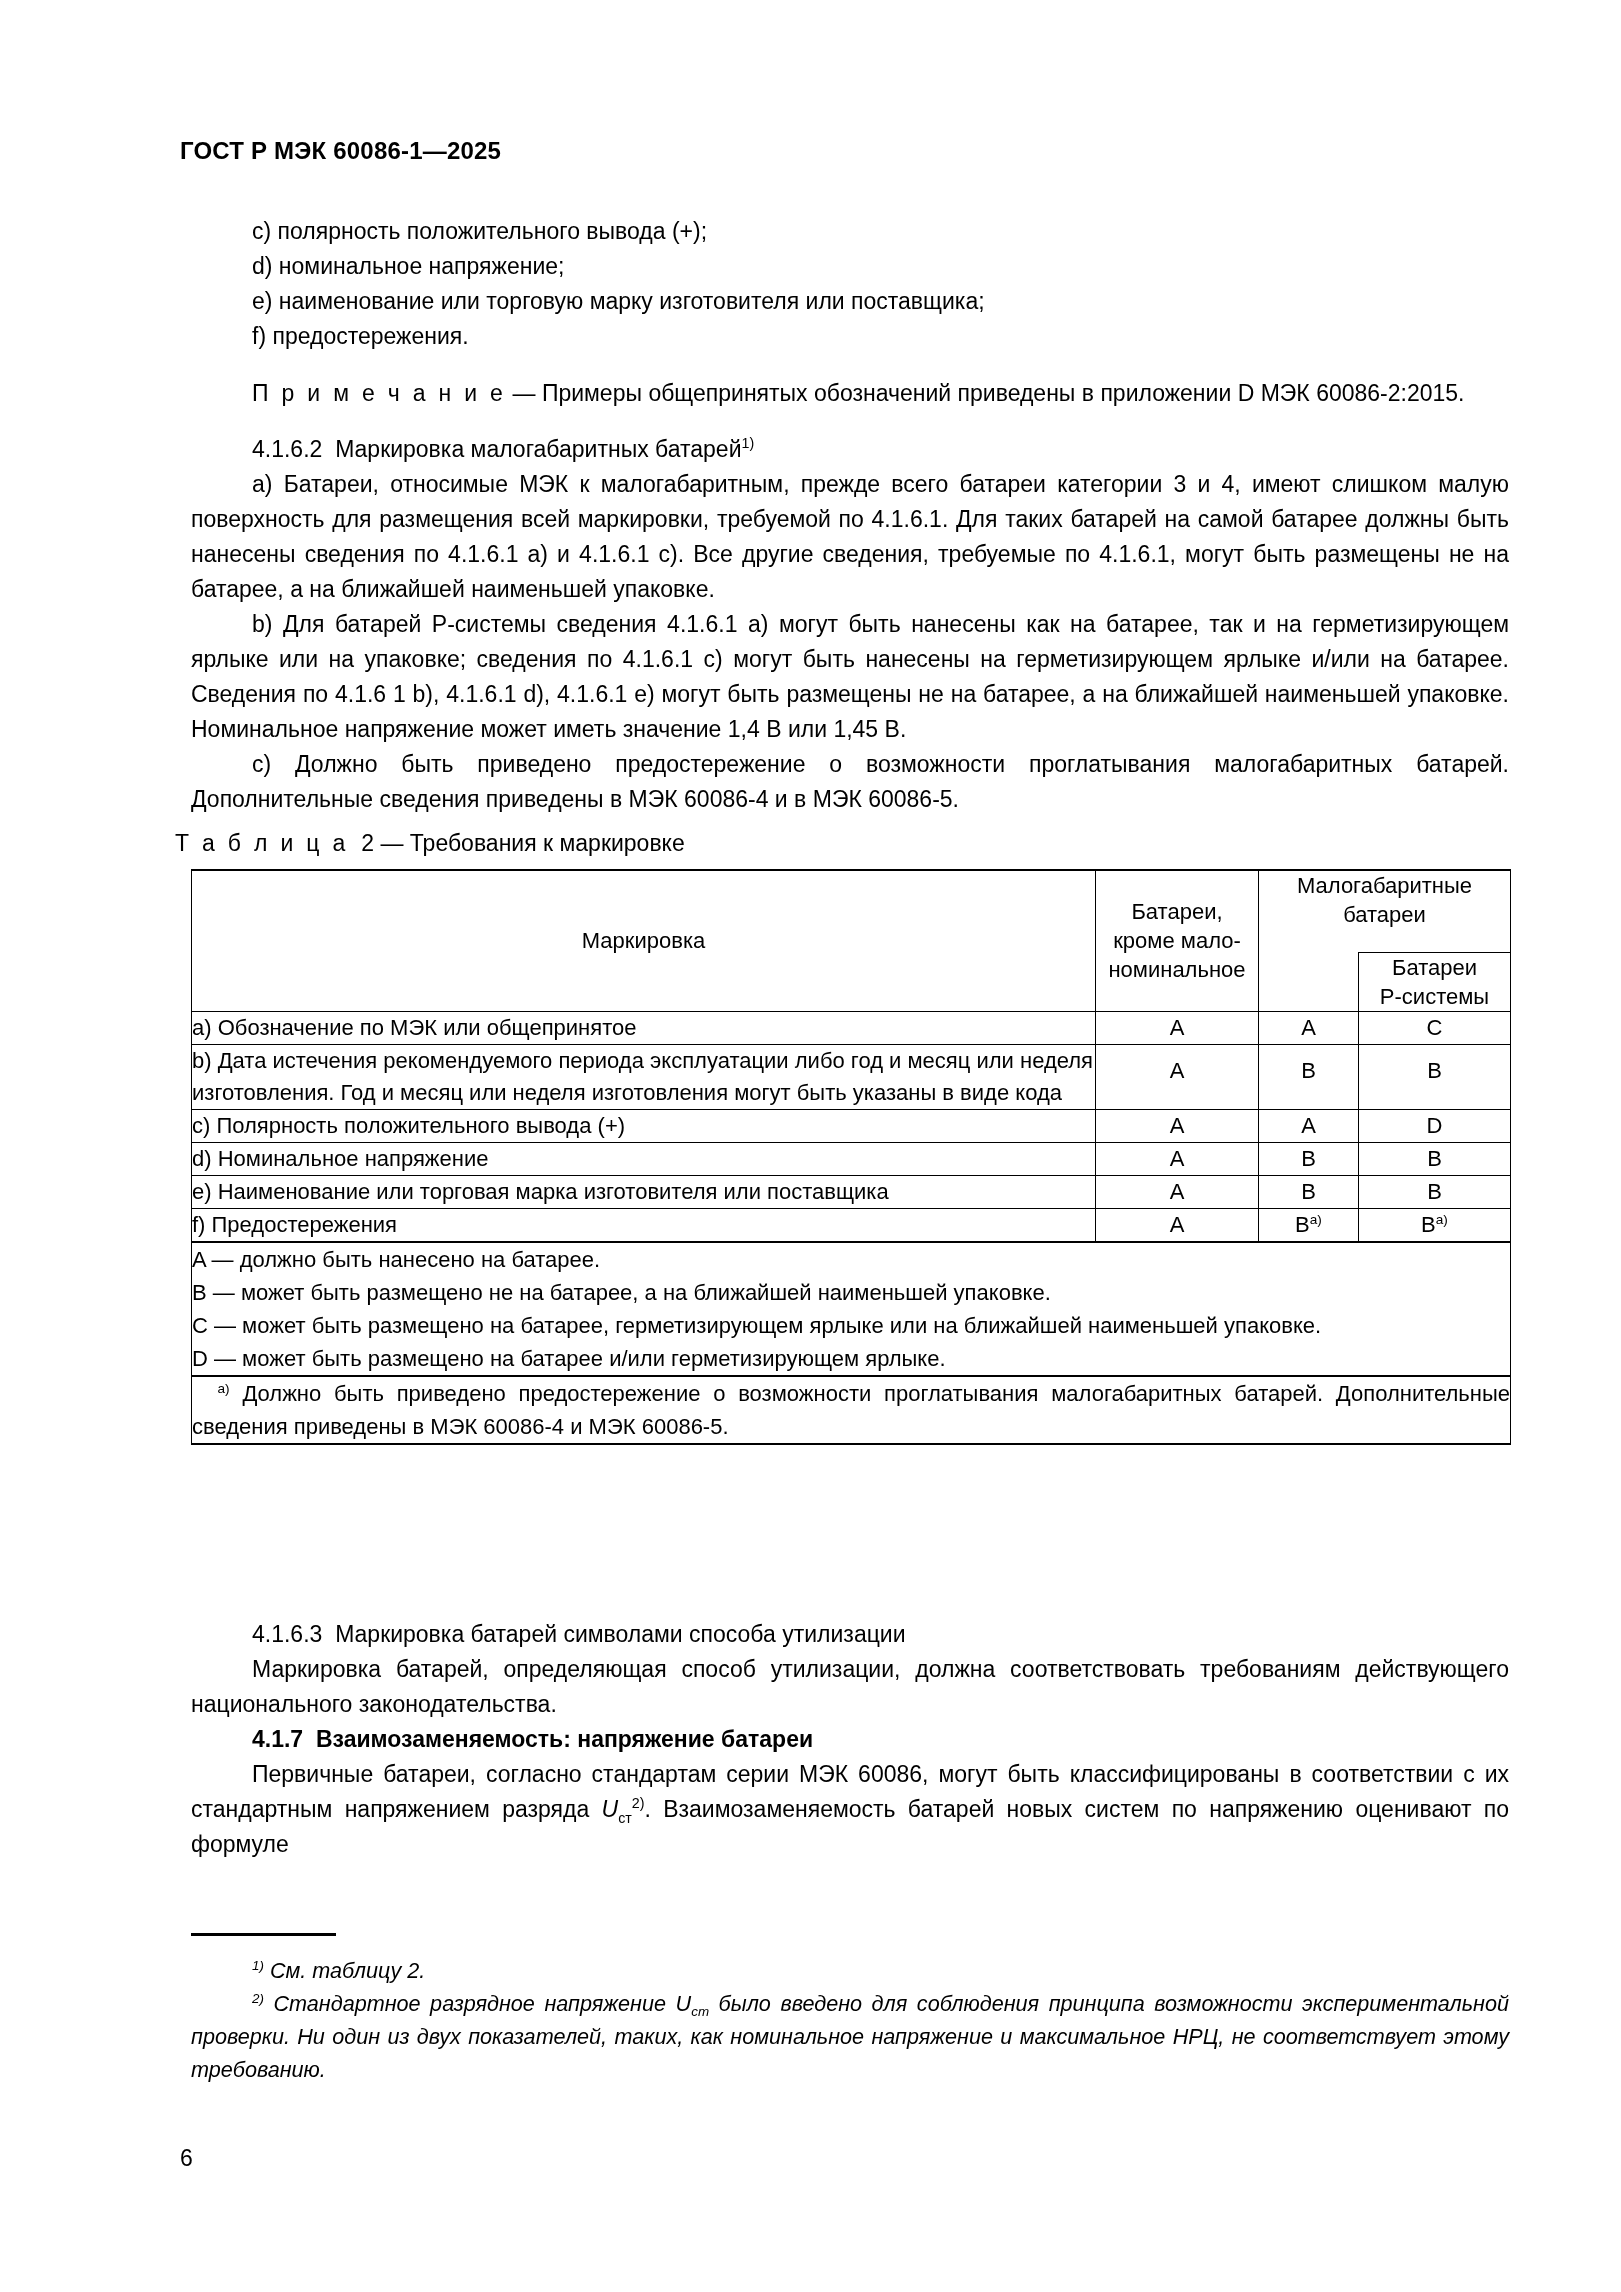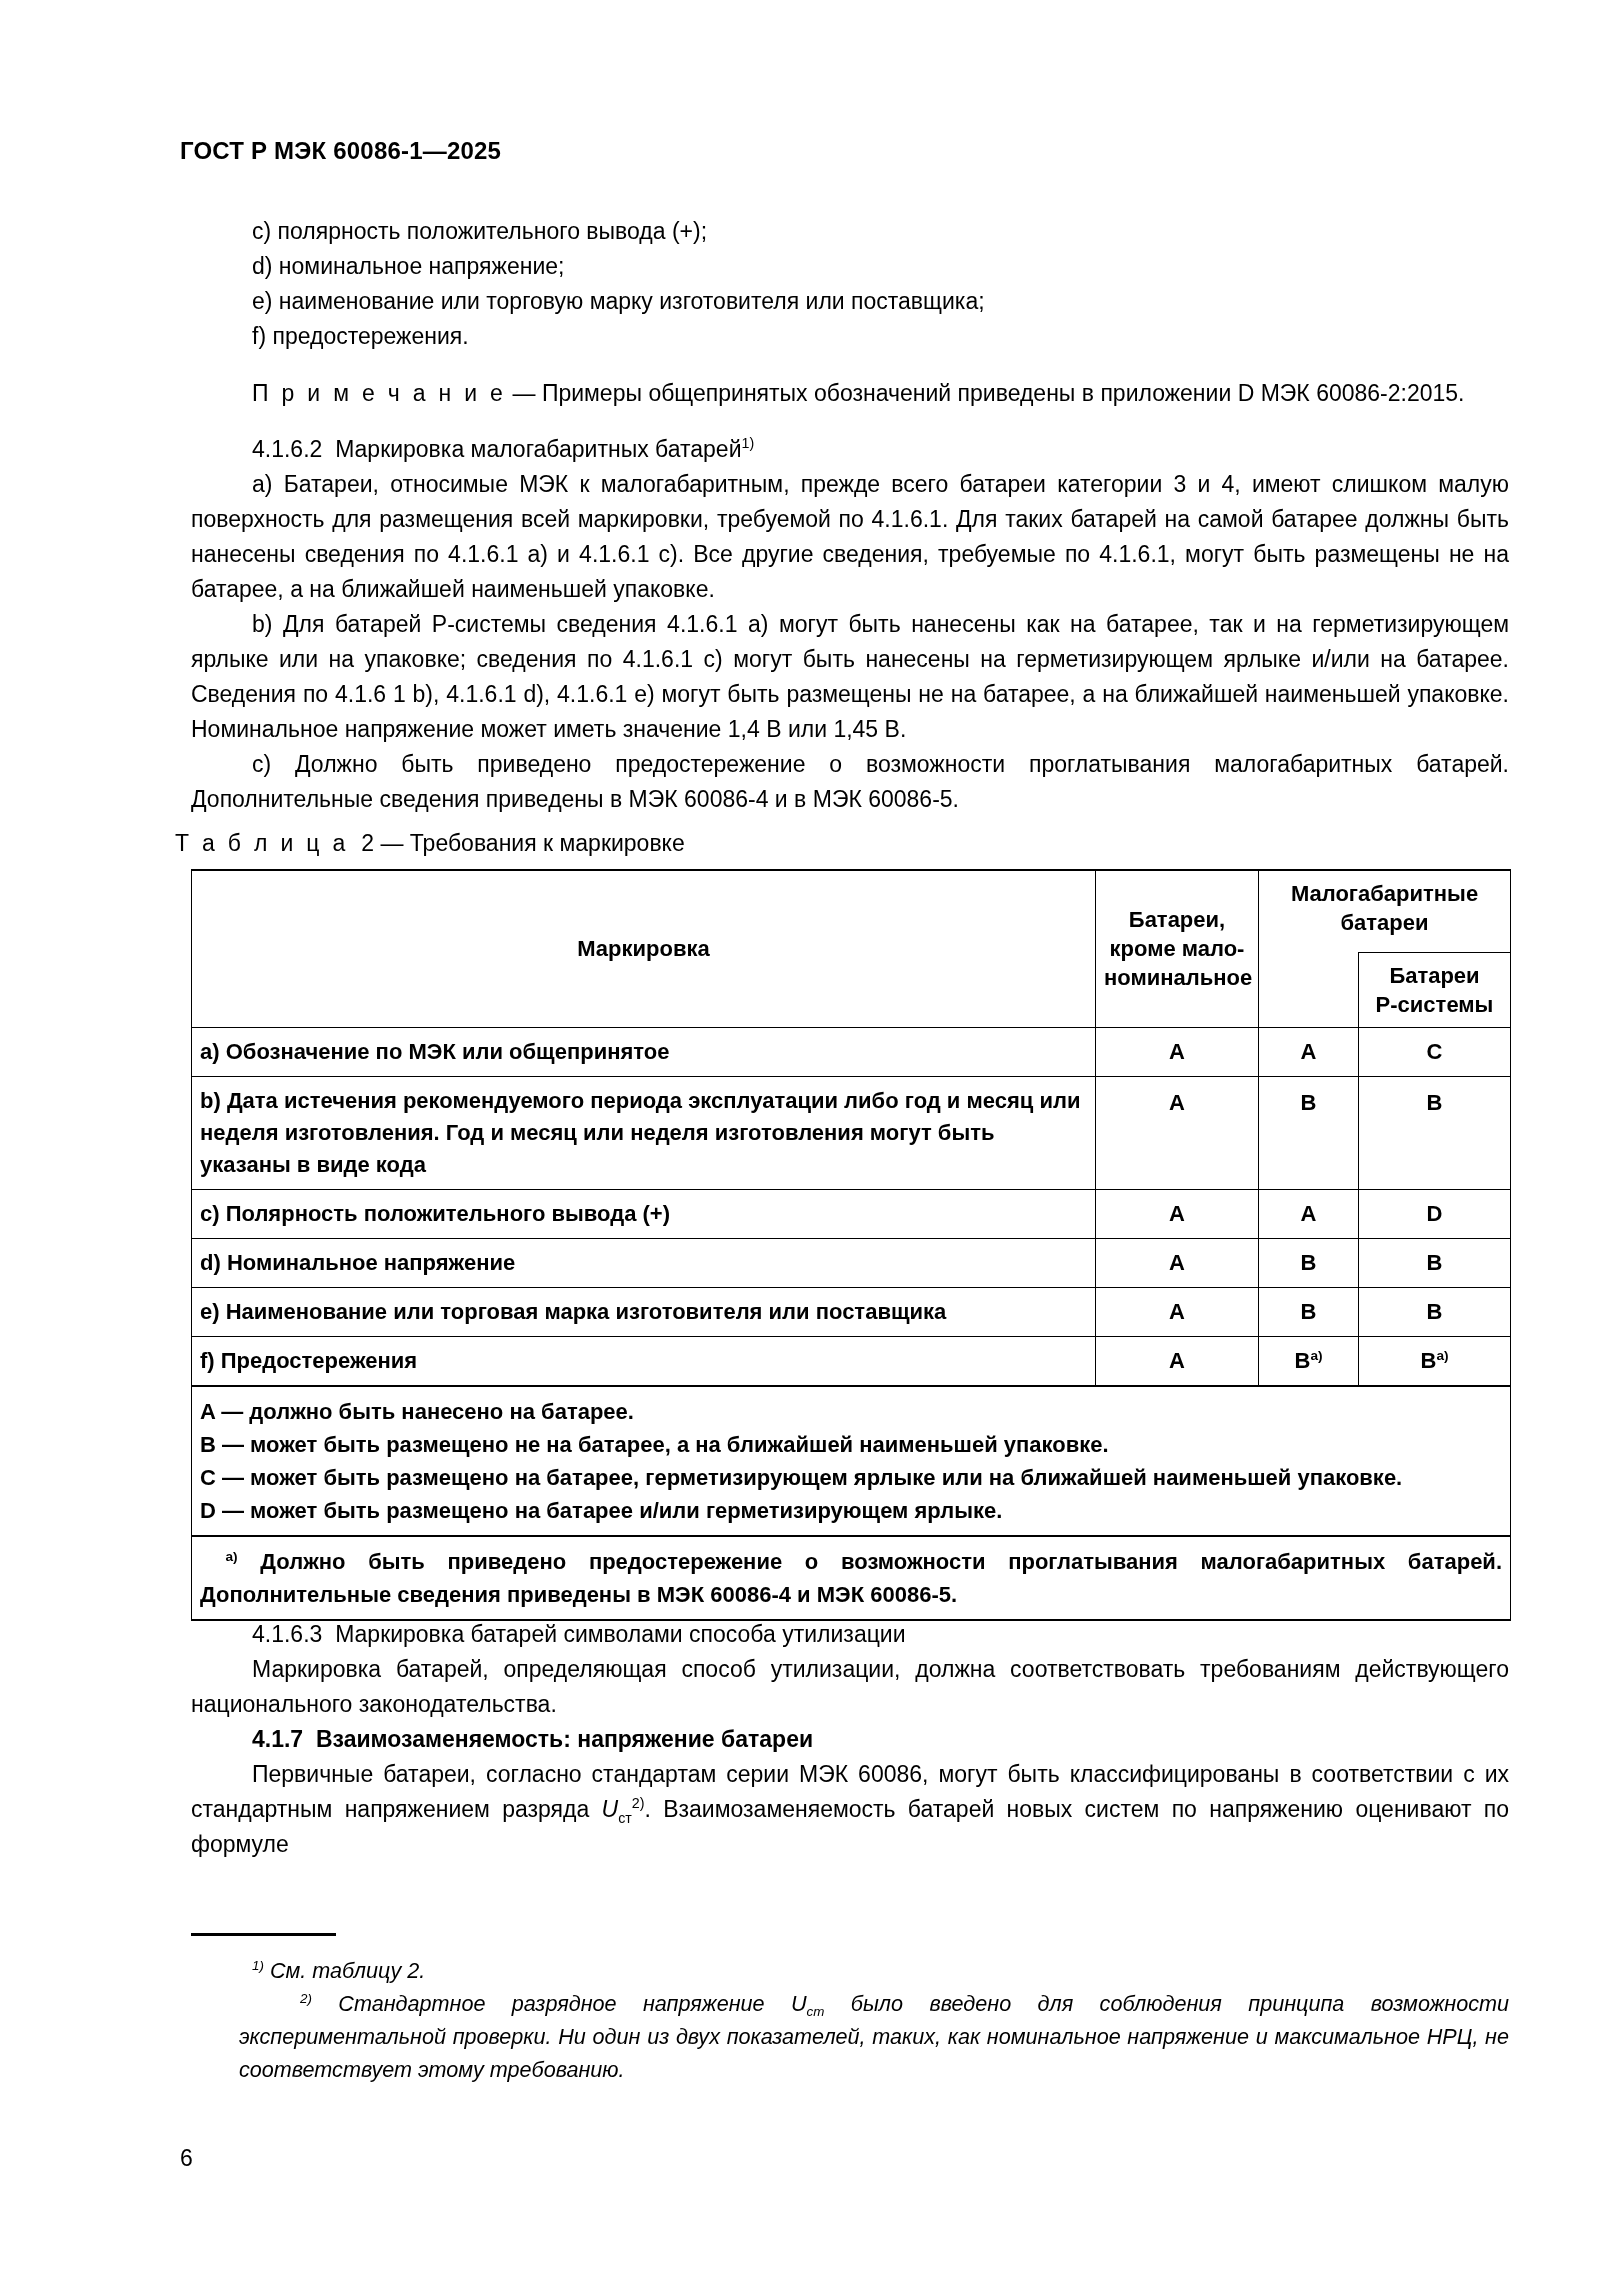--- a/index.html
+++ b/index.html
@@ -93,22 +93,22 @@
     position: absolute;
     left: 191px;
     top: 869px;
     width: 1318px;
     border-collapse: collapse;
     table-layout: fixed;
     font-size: 22px;
   }
   .req-table td, .req-table th {
     border: 1.6px solid #000;
-    padding: 8px;
-    font-weight: bold;
+    padding: 0;
+    font-weight: normal;
     vertical-align: middle;
     box-sizing: border-box;
   }
   .req-table .outer-top { border-top-width: 2.5px; }
   .req-table .outer-bottom { border-bottom-width: 2.5px; }
 
   .hcell {
     text-align: center;
     line-height: 29px;
     padding: 7.8px 5.9px;
@@ -161,21 +161,21 @@
     top: 1954px;
     width: 1318px;
   }
   .footnotes p {
     font-size: 21.6px;
     line-height: 33px;
     font-style: italic;
     text-align: justify;
     text-indent: 61px;
   }
-  .footnotes .fn2 { text-indent: 61px; margin-left: 48px; }
+  .footnotes .fn2 { text-indent: 61px; }
 
   .page-number {
     position: absolute;
     left: 180px;
     top: 2145px;
     font-size: 23px;
   }
 </style>
 </head>
 <body>

